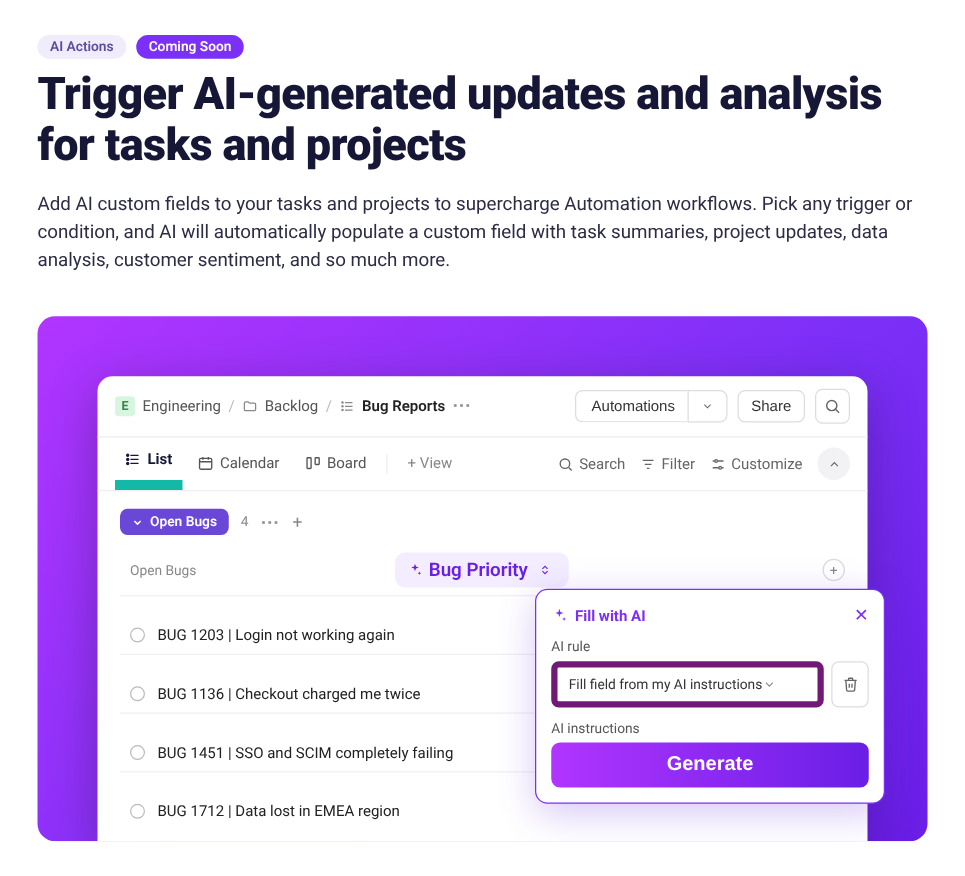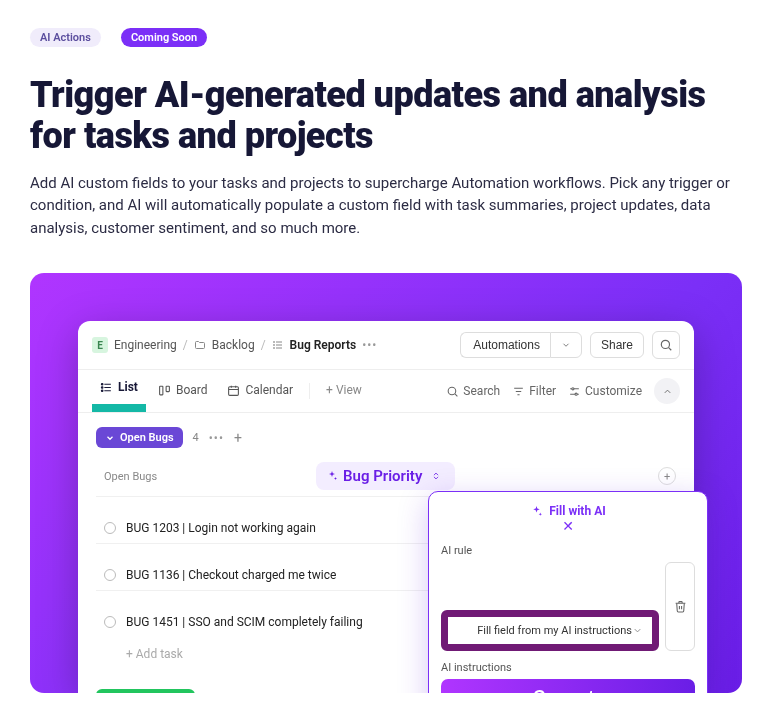--- a/index.html
+++ b/index.html
@@ -1,18 +1,18 @@
 <!DOCTYPE html>
 <html><head>
 <meta charset="utf-8">
 <style>
   * { box-sizing: border-box; margin: 0; padding: 0; }
   body { font-family: -apple-system, BlinkMacSystemFont, "Segoe UI", Roboto, sans-serif; background: #fff; color: #1a1a2e; width: 772px; }
   .page { padding: 28px 30px 0 30px; }
-  .badges { display: flex; gap: 20px; align-items: center; margin-bottom: 28px; }
+  .badges { display: flex; gap: 8px; align-items: center; margin-bottom: 8px; }
   .badge { font-size: 11px; font-weight: 600; padding: 3px 10px; border-radius: 12px; }
   .badge-light { background: #f0ecfb; color: #5b4e9e; }
   .badge-purple { background: #7b2ff7; color: #fff; }
   h1.hero { font-size: 36px; font-weight: 900; line-height: 1.15; color: #161736; margin-bottom: 14px; letter-spacing: -0.5px; }
   p.sub { font-size: 15px; line-height: 1.5; color: #2c2c44; max-width: 700px; margin-bottom: 34px; }
   .shot-wrap { background: linear-gradient(135deg, #b035ff 0%, #7b2ff7 60%, #6a1ee6 100%); border-radius: 14px; padding: 48px 48px 0 48px; overflow: hidden; height: 420px; }
   .app { background: #fff; border-radius: 12px 12px 0 0; box-shadow: 0 10px 40px rgba(0,0,0,.25); height: 100%; display: flex; flex-direction: column; font-size: 12px; color: #333; position: relative; }
   .topbar { display: flex; align-items: center; justify-content: space-between; padding: 10px 14px; border-bottom: 1px solid #eee; }
   .crumbs { display: flex; align-items: center; gap: 6px; color: #555; }
   .crumb-sep { color: #bbb; }
@@ -44,26 +44,26 @@
   .col-add { margin-left: auto; width: 18px; height: 18px; border: 1px solid #ddd; border-radius: 50%; display: flex; align-items: center; justify-content: center; color: #888; cursor: pointer; }
   .row { display: flex; align-items: center; gap: 10px; padding: 24px 0 8px 8px; border-top: 1px solid #f0f0f0; color: #222; }
   .row:last-of-type { border-bottom: 1px solid #f0f0f0; }
   .circle { width: 12px; height: 12px; border: 1.5px solid #bbb; border-radius: 50%; flex: none; }
   .add-task { color: #aaa; padding: 10px 0 10px 30px; cursor: pointer; }
   .group2 { margin-top: 18px; }
   .group-chip2 { display: inline-flex; align-items: center; gap: 6px; background: #fff; border: 4px solid #22c55e; color: #555; border-radius: 6px; padding: 4px 9px; font-size: 11px; font-weight: 600; }
   .circle-dashed { width: 11px; height: 11px; border: 1.5px dashed #aaa; border-radius: 50%; }
 
   .popover { position: absolute; top: 170px; left: 350px; width: 280px; background: #fff; border: 1.5px solid #7b2ff7; border-radius: 10px; box-shadow: 0 8px 30px rgba(100,40,220,.25); padding: 12px 12px 12px 12px; }
-  .pop-head { display: flex; align-items: center; justify-content: space-between; margin-bottom: 10px; flex-direction: column; }
+  .pop-head { display: flex; align-items: center; justify-content: space-between; margin-bottom: 10px; }
   .pop-title { color: #7b2ff7; font-weight: 700; font-size: 12px; display: flex; align-items: center; gap: 6px; }
   .close-x { color: #7b2ff7; font-size: 14px; cursor: pointer; }
   .field-lbl { font-size: 11px; color: #555; margin-bottom: 5px; }
   .field-row { display: flex; gap: 6px; margin-bottom: 10px; }
-  .select { flex: 1; border: 7px solid #701a75; border-radius: 6px; padding: 7px 9px; font-size: 11px; color: #333; display: flex; align-items: center; justify-content: flex-end; cursor: pointer; margin-top: 48px; }
+  .select { flex: 1; border: 5px solid #701a75; border-radius: 6px; padding: 7px 9px; font-size: 11px; color: #333; display: flex; align-items: center; justify-content: flex-start; cursor: pointer; }
   .trash { width: 30px; border: 1px solid #ddd; border-radius: 6px; display: flex; align-items: center; justify-content: center; color: #666; cursor: pointer; }
   .textarea { border: 1px solid #ddd; border-radius: 6px; padding: 8px 9px; font-size: 11px; color: #333; line-height: 1.4; min-height: 40px; margin-bottom: 10px; }
   .generate { width: 100%; background: linear-gradient(90deg, #b035ff, #6a1ee6); color: #fff; border: none; border-radius: 7px; padding: 9px 0; font-size: 16px; font-weight: 600; cursor: pointer; }
   svg { display: block; }
 </style>
 </head>
 <body>
 
 <div class="page">
 
@@ -133,36 +133,36 @@
                   <circle cx="4" cy="6" r="1.5" fill="currentColor"></circle>
                   <circle cx="4" cy="12" r="1.5" fill="currentColor"></circle>
                   <circle cx="4" cy="18" r="1.5" fill="currentColor"></circle>
                 </svg>
               </span>
             <span>List</span>
           </div>
           <div class="view-tab">
             <span>
                 <svg width="13" height="13" viewBox="0 0 24 24" fill="none" stroke="currentColor" stroke-width="2">
-                  <rect x="3" y="4" width="6" height="16" rx="1"></rect>
-                  <rect x="15" y="4" width="6" height="10" rx="1"></rect>
-                </svg>
-              </span>
-            <span>Board</span>
-          </div>
-          <div class="view-tab">
-            <span>
-                <svg width="13" height="13" viewBox="0 0 24 24" fill="none" stroke="currentColor" stroke-width="2">
                   <rect x="3" y="5" width="18" height="16" rx="2"></rect>
                   <line x1="3" y1="10" x2="21" y2="10"></line>
                   <line x1="8" y1="3" x2="8" y2="7"></line>
                   <line x1="16" y1="3" x2="16" y2="7"></line>
                 </svg>
               </span>
             <span>Calendar</span>
+          </div>
+          <div class="view-tab">
+            <span>
+                <svg width="13" height="13" viewBox="0 0 24 24" fill="none" stroke="currentColor" stroke-width="2">
+                  <rect x="3" y="4" width="6" height="16" rx="1"></rect>
+                  <rect x="15" y="4" width="6" height="10" rx="1"></rect>
+                </svg>
+              </span>
+            <span>Board</span>
           </div>
           <div class="vsep"></div>
           <div class="view-tab add">+  View</div>
         </div>
         <div class="tools">
           <div class="tool">
             <span>
                 <svg width="13" height="13" viewBox="0 0 24 24" fill="none" stroke="currentColor" stroke-width="2">
                   <circle cx="11" cy="11" r="7"></circle>
                   <line x1="21" y1="21" x2="16.5" y2="16.5"></line>
@@ -236,20 +236,24 @@
           <span class="circle"></span>
           <span>BUG 1203 | Login not working again</span>
         </div>
         <div class="row">
           <span class="circle"></span>
           <span>BUG 1136 | Checkout charged me twice</span>
         </div>
         <div class="row">
           <span class="circle"></span>
           <span>BUG 1451 | SSO and SCIM completely failing</span>
+        </div>
+        <div class="row">
+          <span class="circle"></span>
+          <span>BUG 1712 | Data lost in EMEA region</span>
         </div>
         <div class="add-task">+   Add task</div>
 
         <div class="group2">
           <div class="group-head">
             <span class="group-chip2">
               <span class="circle-dashed"></span>
               <span>In Progress</span>
             </span>
             <span class="count">2</span>

